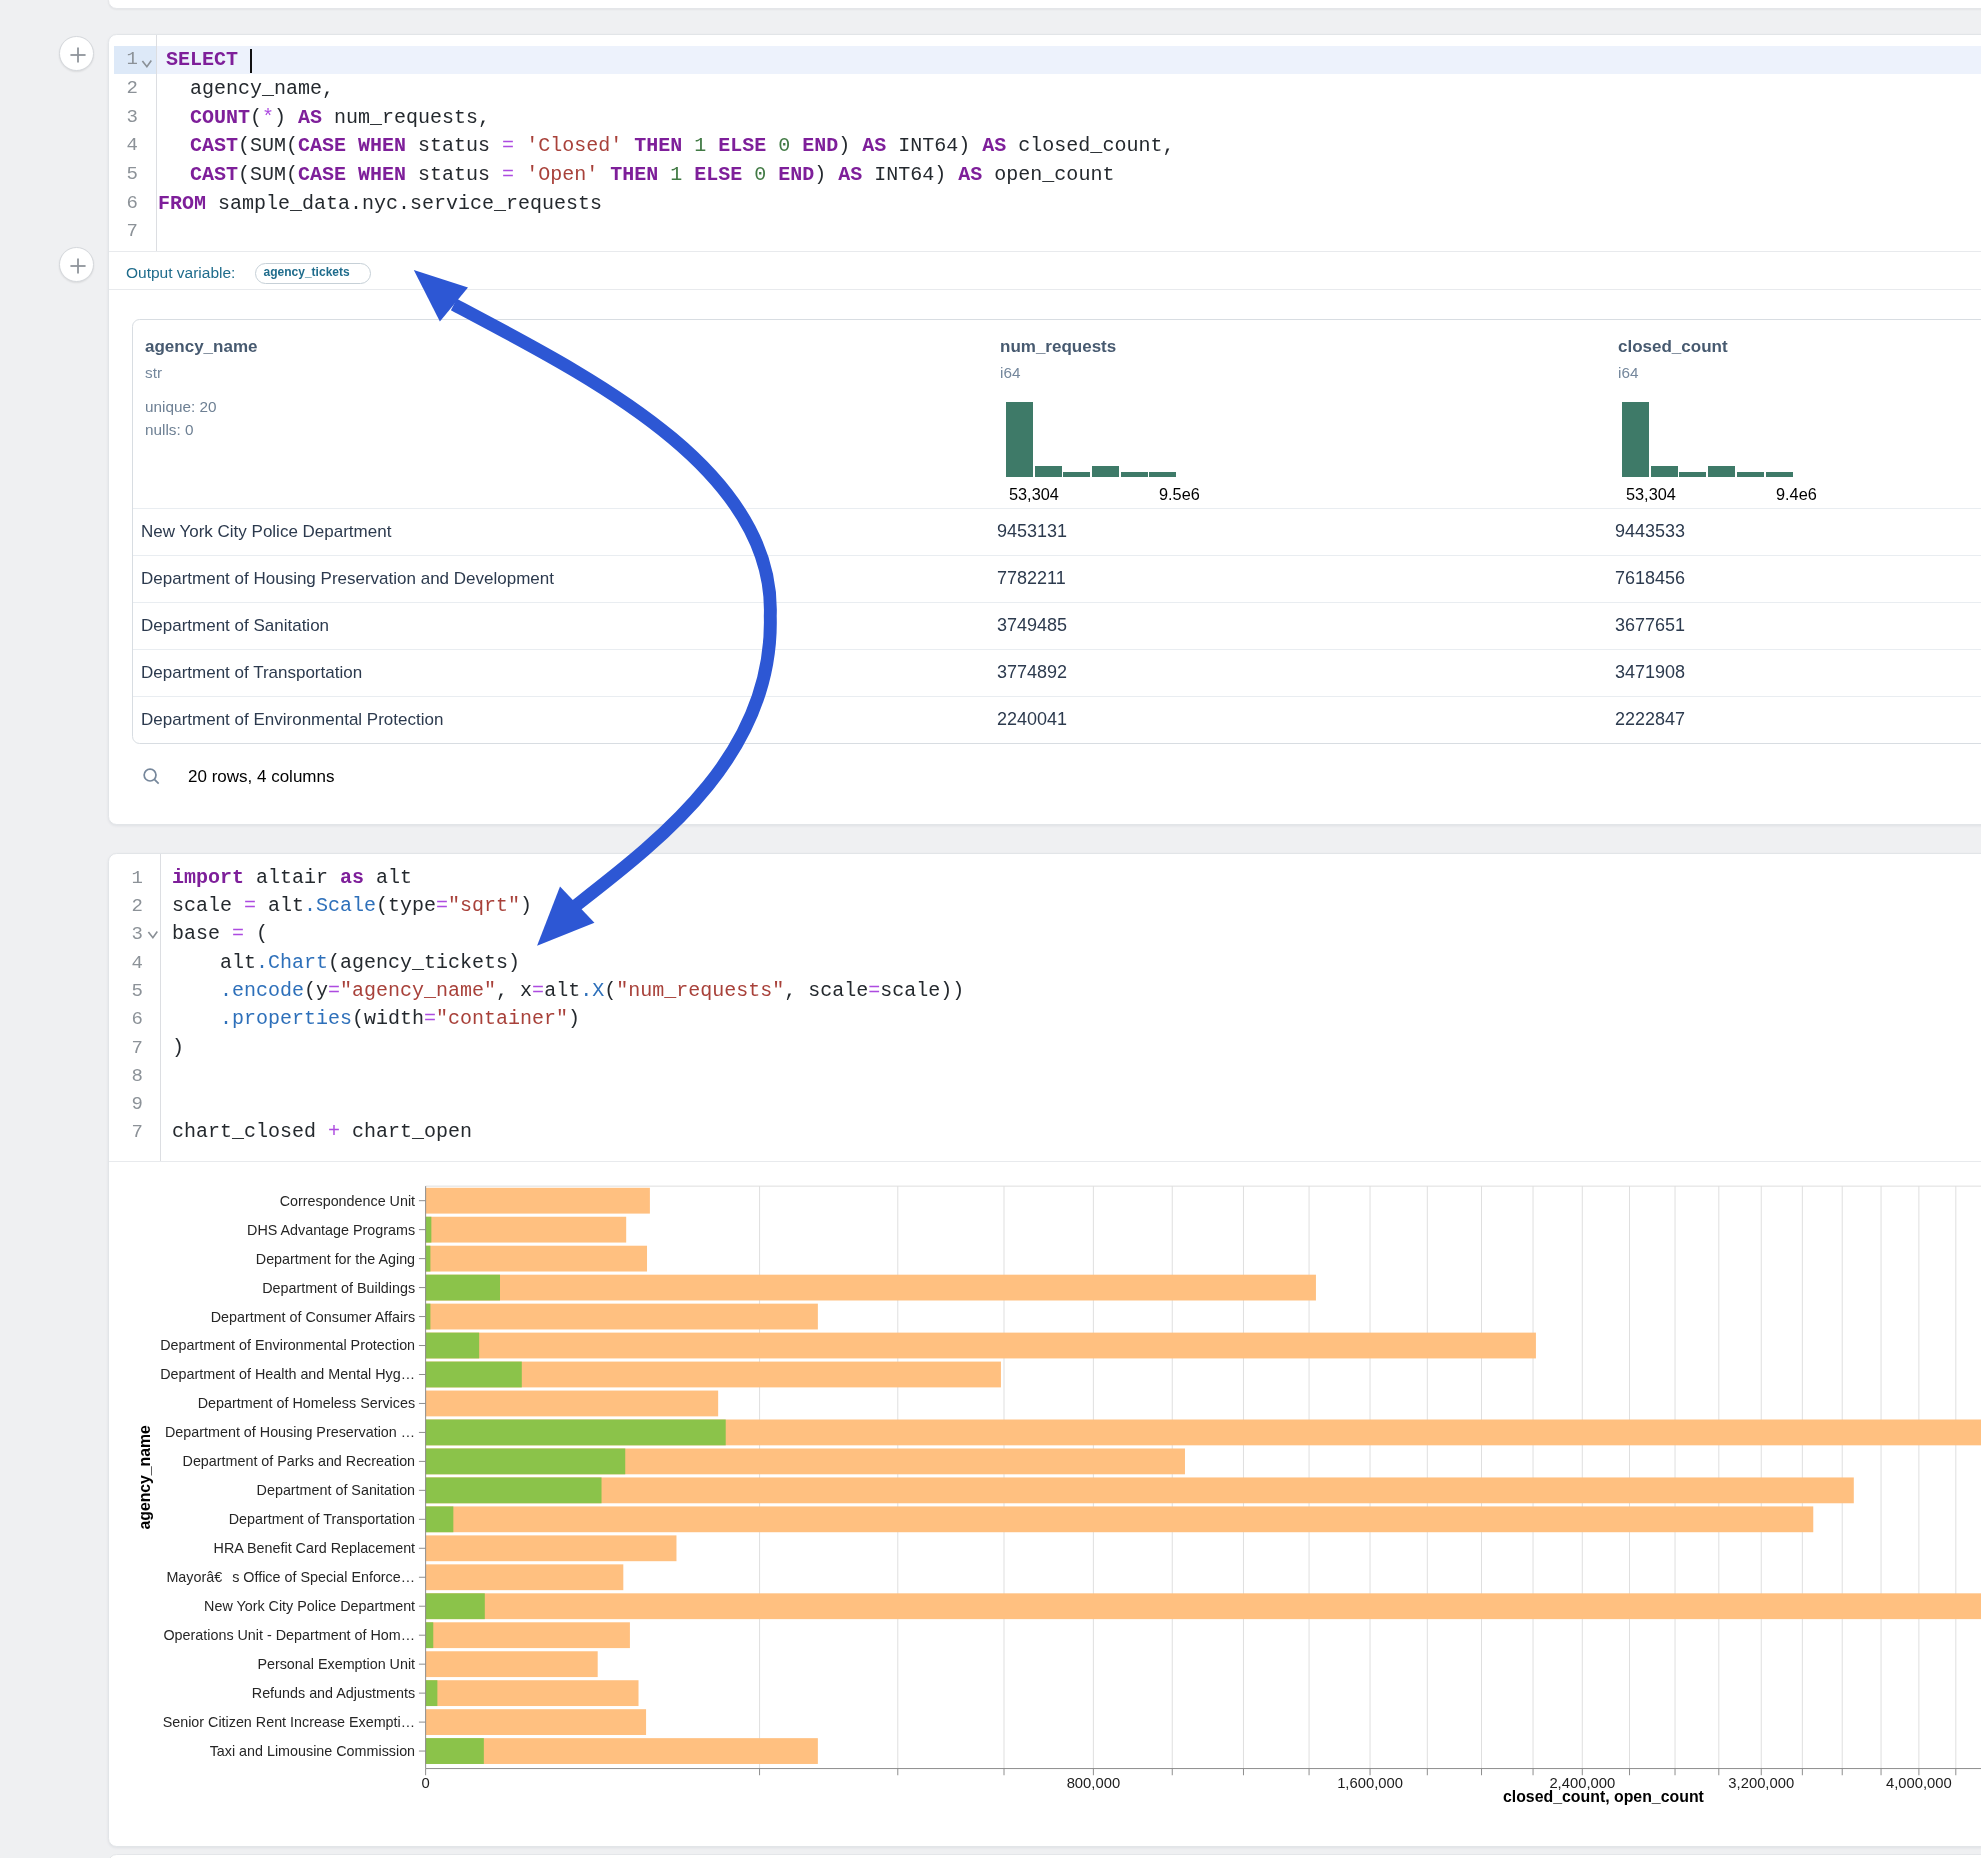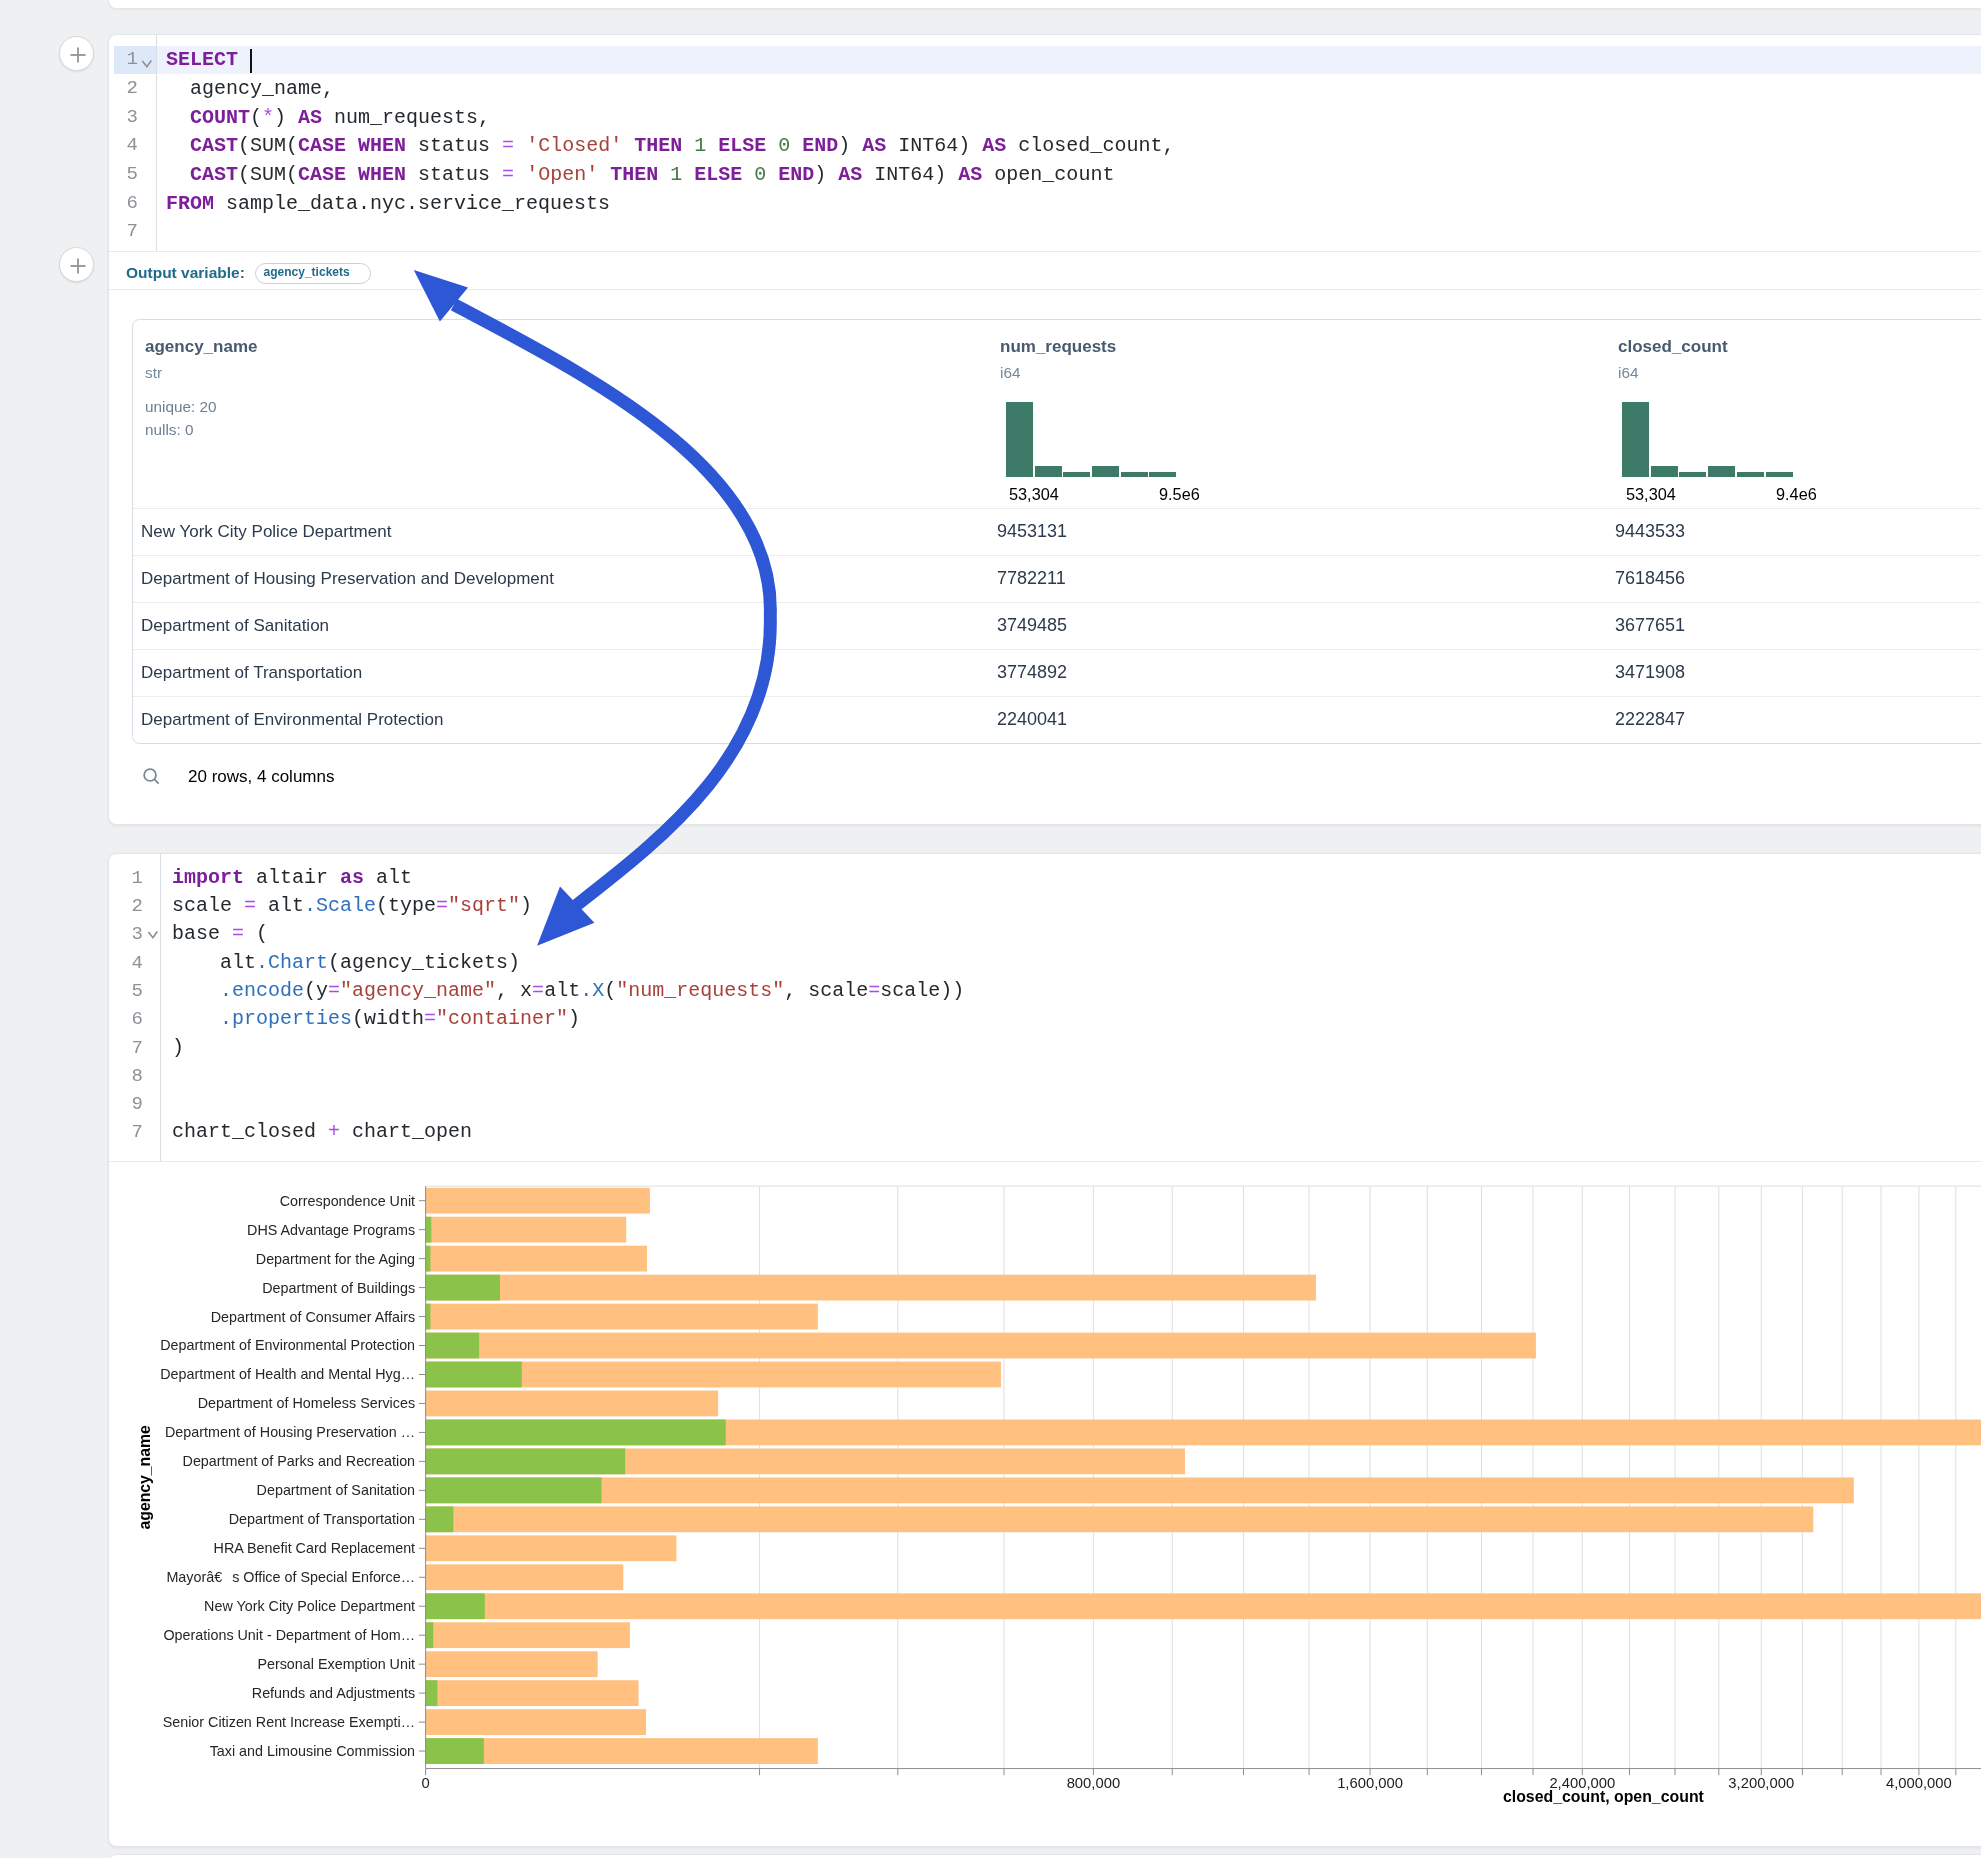--- a/index.html
+++ b/index.html
@@ -50,31 +50,31 @@
 <div class="cl" style="left:57px;top:10.3px;height:29px;line-height:29px"><span class="k">SELECT</span> </div>
 <div class="ln" style="top:39px;width:29px;height:29px;line-height:29px">2</div>
 <div class="cl" style="left:57px;top:39px;height:29px;line-height:29px">  agency_name,</div>
 <div class="ln" style="top:68px;width:29px;height:29px;line-height:29px">3</div>
 <div class="cl" style="left:57px;top:68px;height:29px;line-height:29px">  <span class="k">COUNT</span>(<span class="o">*</span>) <span class="k">AS</span> num_requests,</div>
 <div class="ln" style="top:96px;width:29px;height:29px;line-height:29px">4</div>
 <div class="cl" style="left:57px;top:96px;height:29px;line-height:29px">  <span class="k">CAST</span>(SUM(<span class="k">CASE WHEN</span> status <span class="o">=</span> <span class="s">'Closed'</span> <span class="k">THEN</span> <span class="n">1</span> <span class="k">ELSE</span> <span class="n">0</span> <span class="k">END</span>) <span class="k">AS</span> INT64) <span class="k">AS</span> closed_count,</div>
 <div class="ln" style="top:125px;width:29px;height:29px;line-height:29px">5</div>
 <div class="cl" style="left:57px;top:125px;height:29px;line-height:29px">  <span class="k">CAST</span>(SUM(<span class="k">CASE WHEN</span> status <span class="o">=</span> <span class="s">'Open'</span> <span class="k">THEN</span> <span class="n">1</span> <span class="k">ELSE</span> <span class="n">0</span> <span class="k">END</span>) <span class="k">AS</span> INT64) <span class="k">AS</span> open_count</div>
 <div class="ln" style="top:154px;width:29px;height:29px;line-height:29px">6</div>
-<div class="cl" style="left:57px;top:154px;height:29px;line-height:29px"><span class="k">FROM</span> sample_data.nyc.service_requests</div>
+<div class="cl" style="left:49px;top:154px;height:29px;line-height:29px"><span class="k">FROM</span> sample_data.nyc.service_requests</div>
 <div class="ln" style="top:182px;width:29px;height:29px;line-height:29px">7</div>
   </div>
   <svg width="13.4" height="11.5" viewBox="0 0 14 12" style="position:absolute;left:31px;top:24px">
       <polyline points="2.5,2 7.2,8 11.8,1.6" fill="none" stroke="#8a9096" stroke-width="1.7"></polyline>
     </svg>
 
   <div style="position:absolute;left:141px;top:14px;width:1.9px;height:24px;background:#111"></div>
 
   <div style="position:absolute;left:0;right:0;top:216px;height:39px;border-top:1px solid #e8eaed;border-bottom:1px solid #e8eaed">
-    <div style="position:absolute;left:17px;top:12.4px;font-size:15.5px;font-weight:bold;color:#1f6c8c">Output variable:</div>
+    <div style="position:absolute;left:17px;top:12.4px;font-size:15.5px;font-weight:normal;color:#1f6c8c">Output variable:</div>
     <div style="position:absolute;left:146px;top:10.5px;width:116px;height:21.5px;border:1px solid #c6d0d7;border-radius:10.5px;overflow:hidden">
       <div style="position:absolute;left:7.6px;top:1.9px;font-size:12px;font-weight:bold;color:#1f6c8c;white-space:nowrap">agency_tickets</div>
     </div>
   </div>
 </div>
 
 <div style="position:absolute;left:132px;top:319px;width:1893px;height:425px;border:1px solid #d8dde2;border-radius:7.6px;background:#fff"></div>
 <div style="position:absolute;left:0;top:0;width:1982px;height:1858px;pointer-events:none">
 <div class="th" style="left:145px;top:337px">agency_name</div>
 <div class="tt" style="left:145px;top:364px">str</div>

